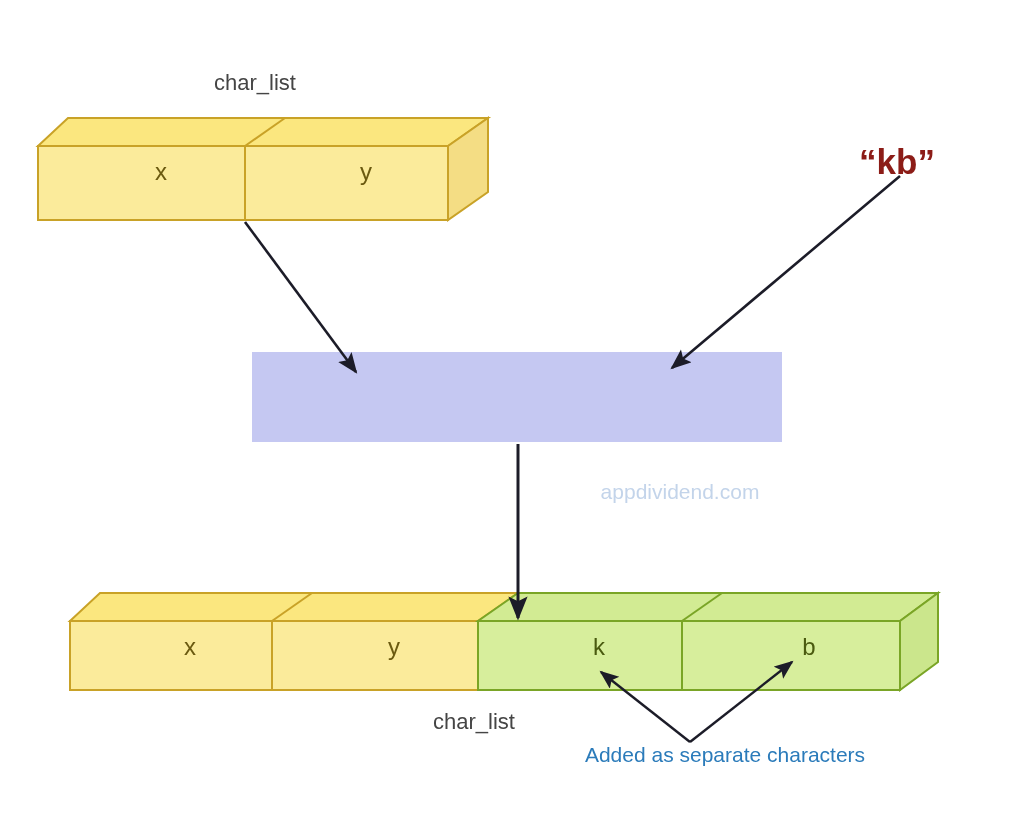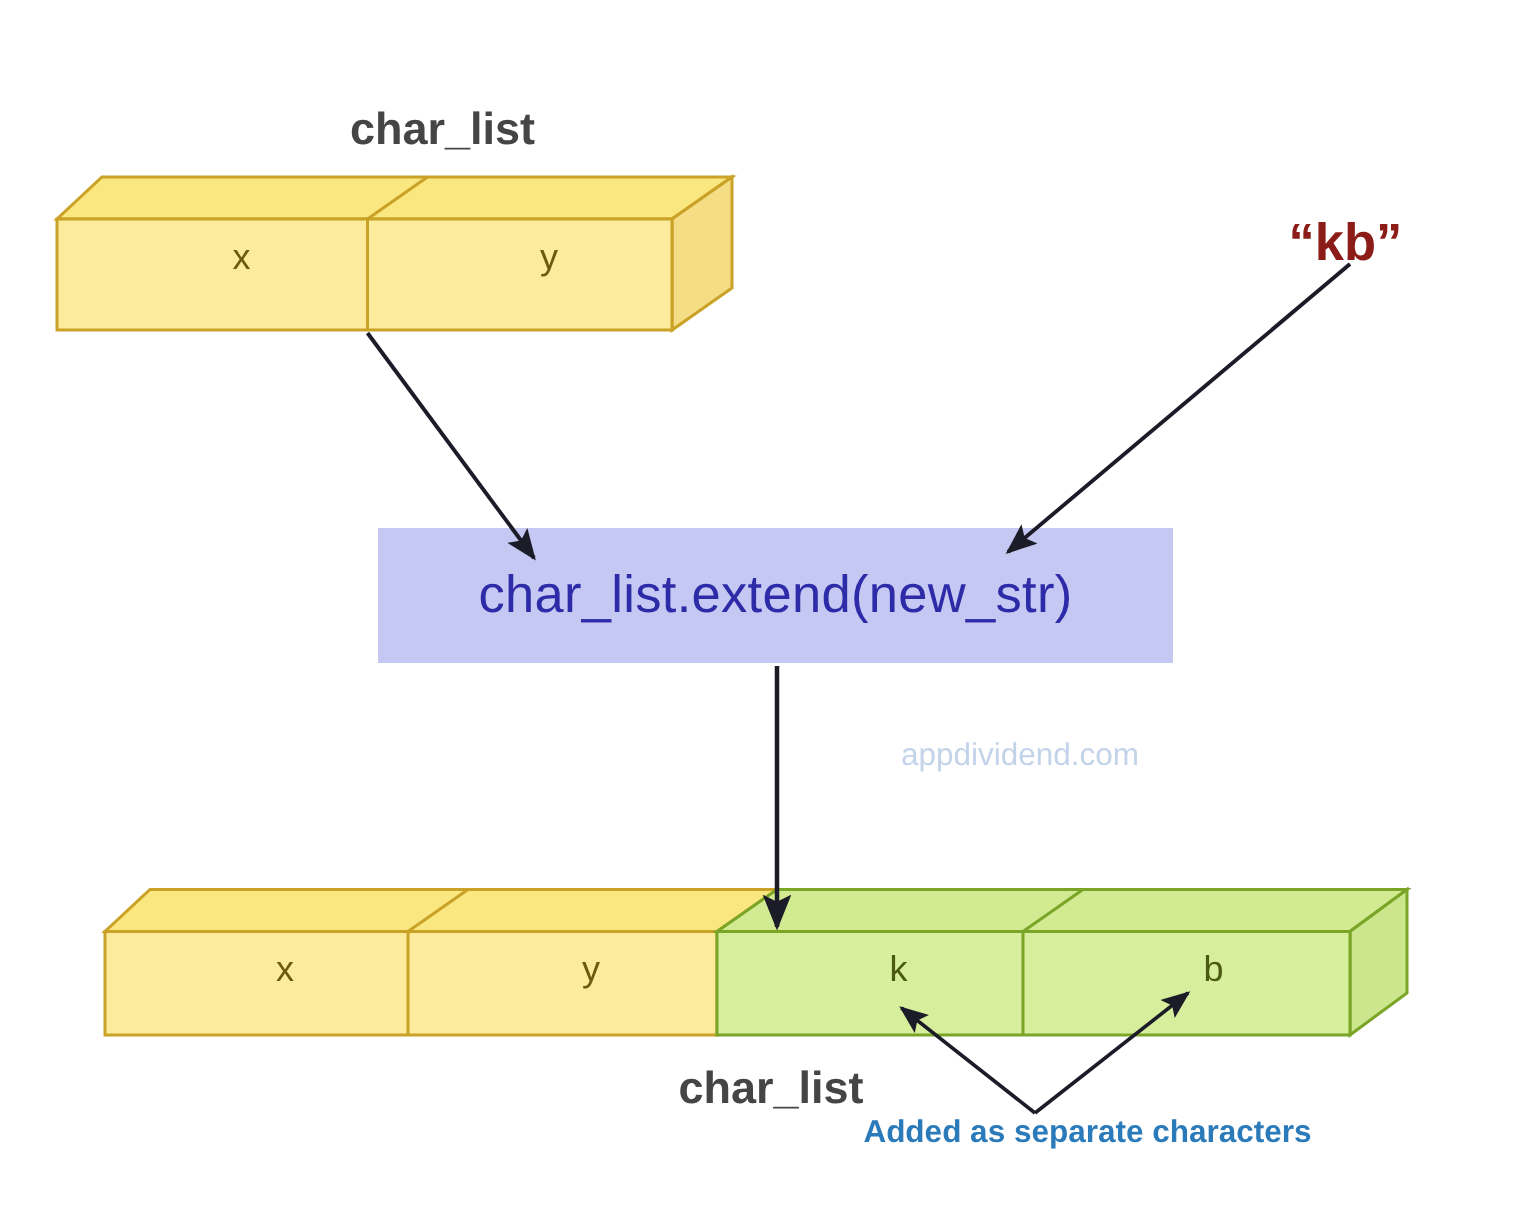--- a/index.html
+++ b/index.html
@@ -24,23 +24,22 @@
     width: 1024px;
     height: 819px;
   }
   .txt {
     position: absolute;
     white-space: nowrap;
     user-select: none;
   }
   .label-var {
     color: #454545;
-    font-size: 30px;
-    font-weight: 700;
-    margin-left: 40px;
+    font-size: 22px;
+    font-weight: 400;
   }
   .cell-letter {
     color: #6b5a10;
     font-size: 24px;
     font-weight: 400;
   }
   .cell-letter-green {
     color: #4a5a10;
     font-size: 24px;
     font-weight: 400;
@@ -57,21 +56,21 @@
     letter-spacing: 0.2px;
   }
   .watermark {
     color: #c3d4ea;
     font-size: 21px;
     font-weight: 400;
   }
   .annotation {
     color: #2b7bba;
     font-size: 21px;
-    font-weight: 700;
+    font-weight: 400;
     text-align: center;
   }
   .center-x {
     transform: translateX(-50%);
   }
 </style>
 </head>
 <body>
 
 <div id="canvas">
@@ -125,23 +124,22 @@
 
   <div class="txt label-var center-x" style="left:255px; top:70px;">char_list</div>
 
 
   <div class="txt str-literal center-x" style="left:897px; top:122px;margin-top:20px;">“kb”</div>
 
   <div class="txt cell-letter center-x" style="left:161px; top:158px;">x</div>
 
   <div class="txt cell-letter center-x" style="left:366px; top:158px;">y</div>
 
-  <div class="txt code-text center-x" style="left:517px; top:377px;">char_list.extend(new_str)</div>
 
-  <div class="txt watermark center-x" style="left:680px; top:492px;">appdividend.com</div>
+  <div class="txt watermark center-x" style="left:680px; top:480px;">appdividend.com</div>
 
   <div class="txt cell-letter center-x" style="left:190px; top:633px;">x</div>
 
   <div class="txt cell-letter center-x" style="left:394px; top:633px;">y</div>
 
   <div class="txt cell-letter-green center-x" style="left:599px; top:633px;">k</div>
 
   <div class="txt cell-letter-green center-x" style="left:809px; top:633px;">b</div>
 
   <div class="txt label-var center-x" style="left:474px; top:709px;">char_list</div>

